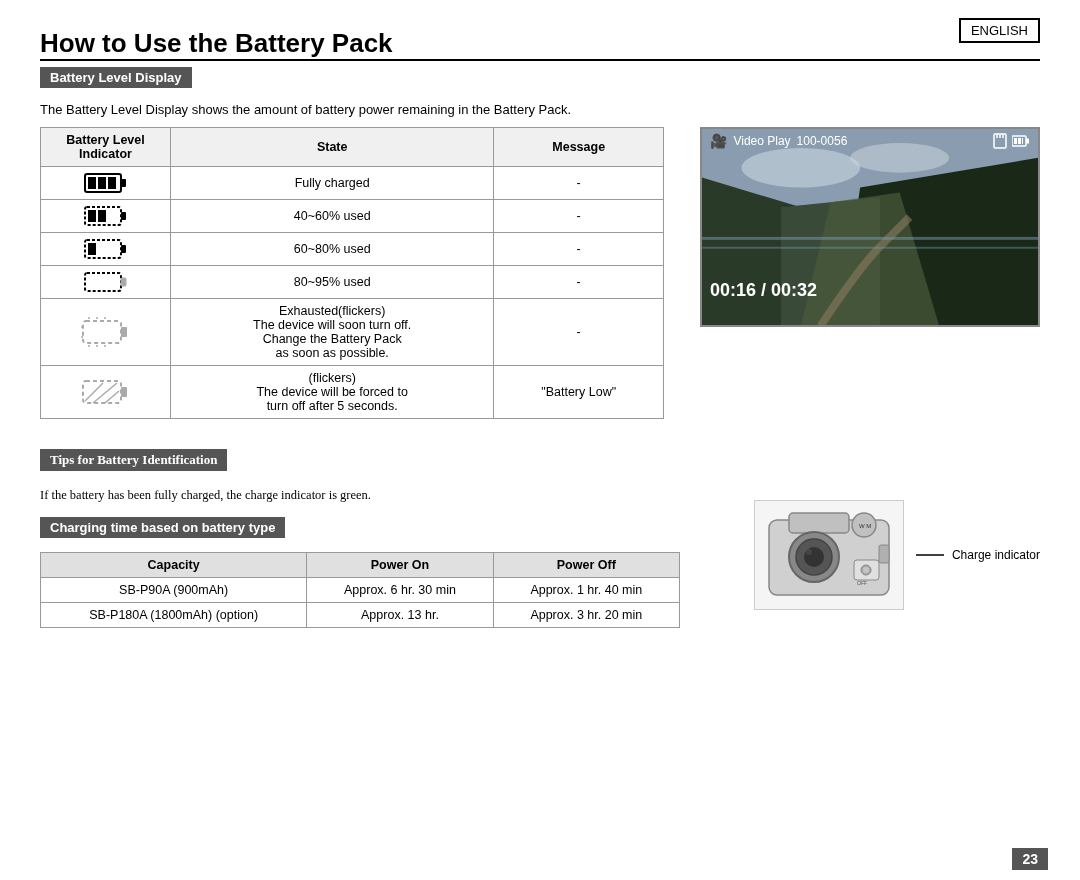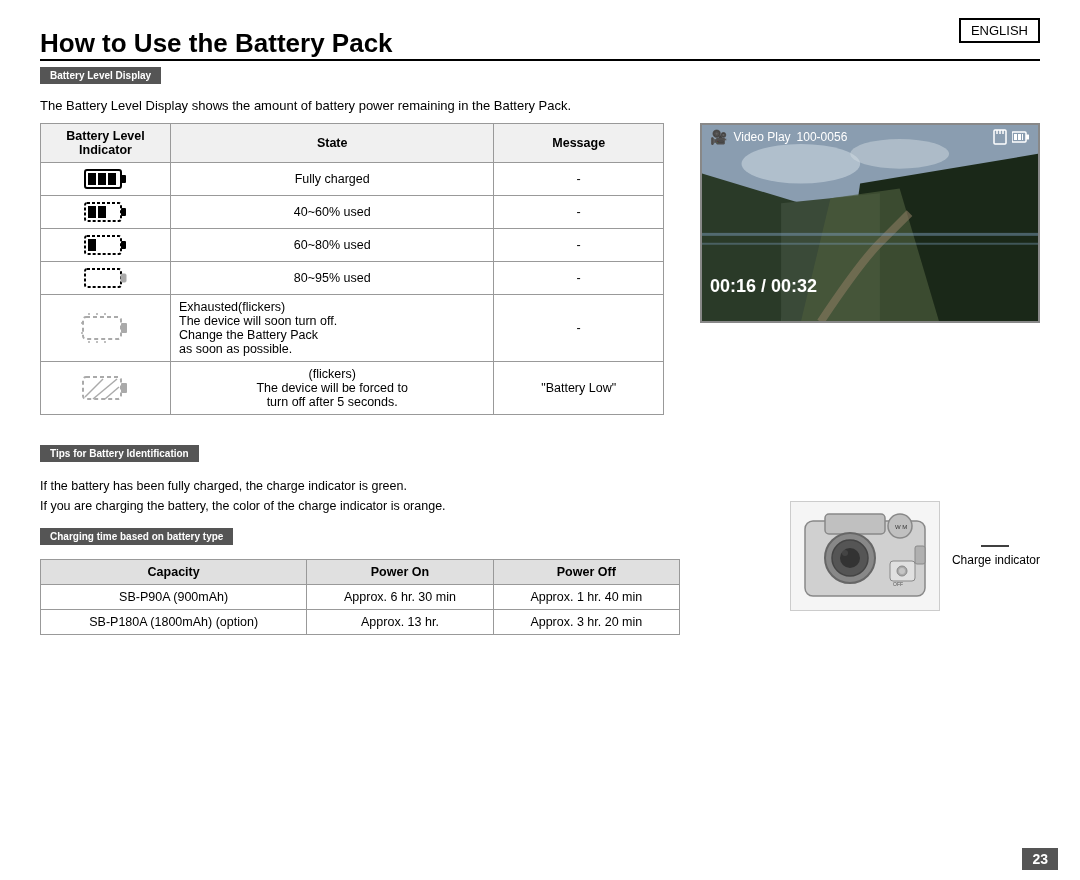--- a/index.html
+++ b/index.html
@@ -41,21 +41,21 @@
     }
 
     
     .section-heading {
       display: inline-block;
       background: #555;
       color: #fff;
       font-weight: bold;
       padding: 3px 10px;
       margin-bottom: 8px;
-      font-size: 10px;
+      font-size: 13px;
     }
 
     
     .intro-text {
       margin-bottom: 10px;
       font-size: 13px;
     }
 
     
     .main-layout {
@@ -146,20 +146,21 @@
 
     .video-icons {
       display: flex;
       align-items: center;
       gap: 4px;
     }
 
     
     .tips-section {
       margin-bottom: 12px;
+      font-family: Liberation Serif, serif;
     }
 
     .tips-text {
       font-size: 12.5px;
       line-height: 1.6;
     }
 
     .camera-illustration {
       width: 150px;
       height: 110px;
@@ -170,21 +171,20 @@
       align-items: center;
       justify-content: center;
     }
 
     .charge-label {
       font-size: 12px;
       color: #000;
       display: flex;
       align-items: center;
       gap: 6px;
-      flex-direction: column;
     }
 
     
     .charging-section {
       margin-bottom: 12px;
     }
 
     .charging-table {
       width: 100%;
       border-collapse: collapse;
@@ -199,21 +199,21 @@
 
     .charging-table th {
       font-weight: bold;
       background: #e0e0e0;
     }
 
     
     .page-number {
       position: absolute;
       bottom: 10px;
-      right: 22px;
+      right: 32px;
       background: #555;
       color: #fff;
       padding: 3px 10px;
       font-weight: bold;
       font-size: 14px;
     }
 
     
     .lower-layout {
       display: flex;
@@ -320,21 +320,21 @@
                 <line x1="8" y1="2" x2="8" y2="0" stroke="#aaa" stroke-width="1.5"></line>
                 <line x1="16" y1="2" x2="16" y2="0" stroke="#aaa" stroke-width="1.5"></line>
                 <line x1="24" y1="2" x2="24" y2="0" stroke="#aaa" stroke-width="1.5"></line>
                 <line x1="8" y1="28" x2="8" y2="30" stroke="#aaa" stroke-width="1.5"></line>
                 <line x1="16" y1="28" x2="16" y2="30" stroke="#aaa" stroke-width="1.5"></line>
                 <line x1="24" y1="28" x2="24" y2="30" stroke="#aaa" stroke-width="1.5"></line>
                 <line x1="0" y1="10" x2="2" y2="10" stroke="#aaa" stroke-width="1.5"></line>
                 <line x1="0" y1="20" x2="2" y2="20" stroke="#aaa" stroke-width="1.5"></line>
               </svg>
             </td>
-            <td style="text-align:left;margin-top:33px;">
+            <td style="text-align:center;margin-top:33px;">
               Exhausted(flickers)<br>The device will soon turn off.<br>Change the Battery Pack<br>as soon as possible.
             </td>
             <td>-</td>
           </tr>
           <tr>
             <td>
               
               <svg class="batt-svg" width="50" height="30" viewBox="0 0 50 30">
                 <rect x="2" y="4" width="38" height="22" rx="3" ry="3" fill="none" stroke="#aaa" stroke-width="2" stroke-dasharray="4,3"></rect>
                 <rect x="40" y="10" width="6" height="10" rx="1" fill="#aaa"></rect>
@@ -411,21 +411,20 @@
 
   <div class="lower-layout">
     <div class="lower-left">
 
       <div class="tips-section">
         <div style="margin-bottom: 6px;">
           <span class="section-heading">Tips for Battery Identification</span>
         </div>
         <div class="tips-text">
           <p>If the battery has been fully charged, the charge indicator is green.</p>
-          <p>If you are charging the battery, the color of the charge indicator is orange.</p>
         </div>
       </div>
 
       <div class="charging-section">
         <div style="margin-bottom: 6px;">
           <span class="section-heading">Charging time based on battery type</span>
         </div>
         <table class="charging-table">
           <thead>
             <tr>

